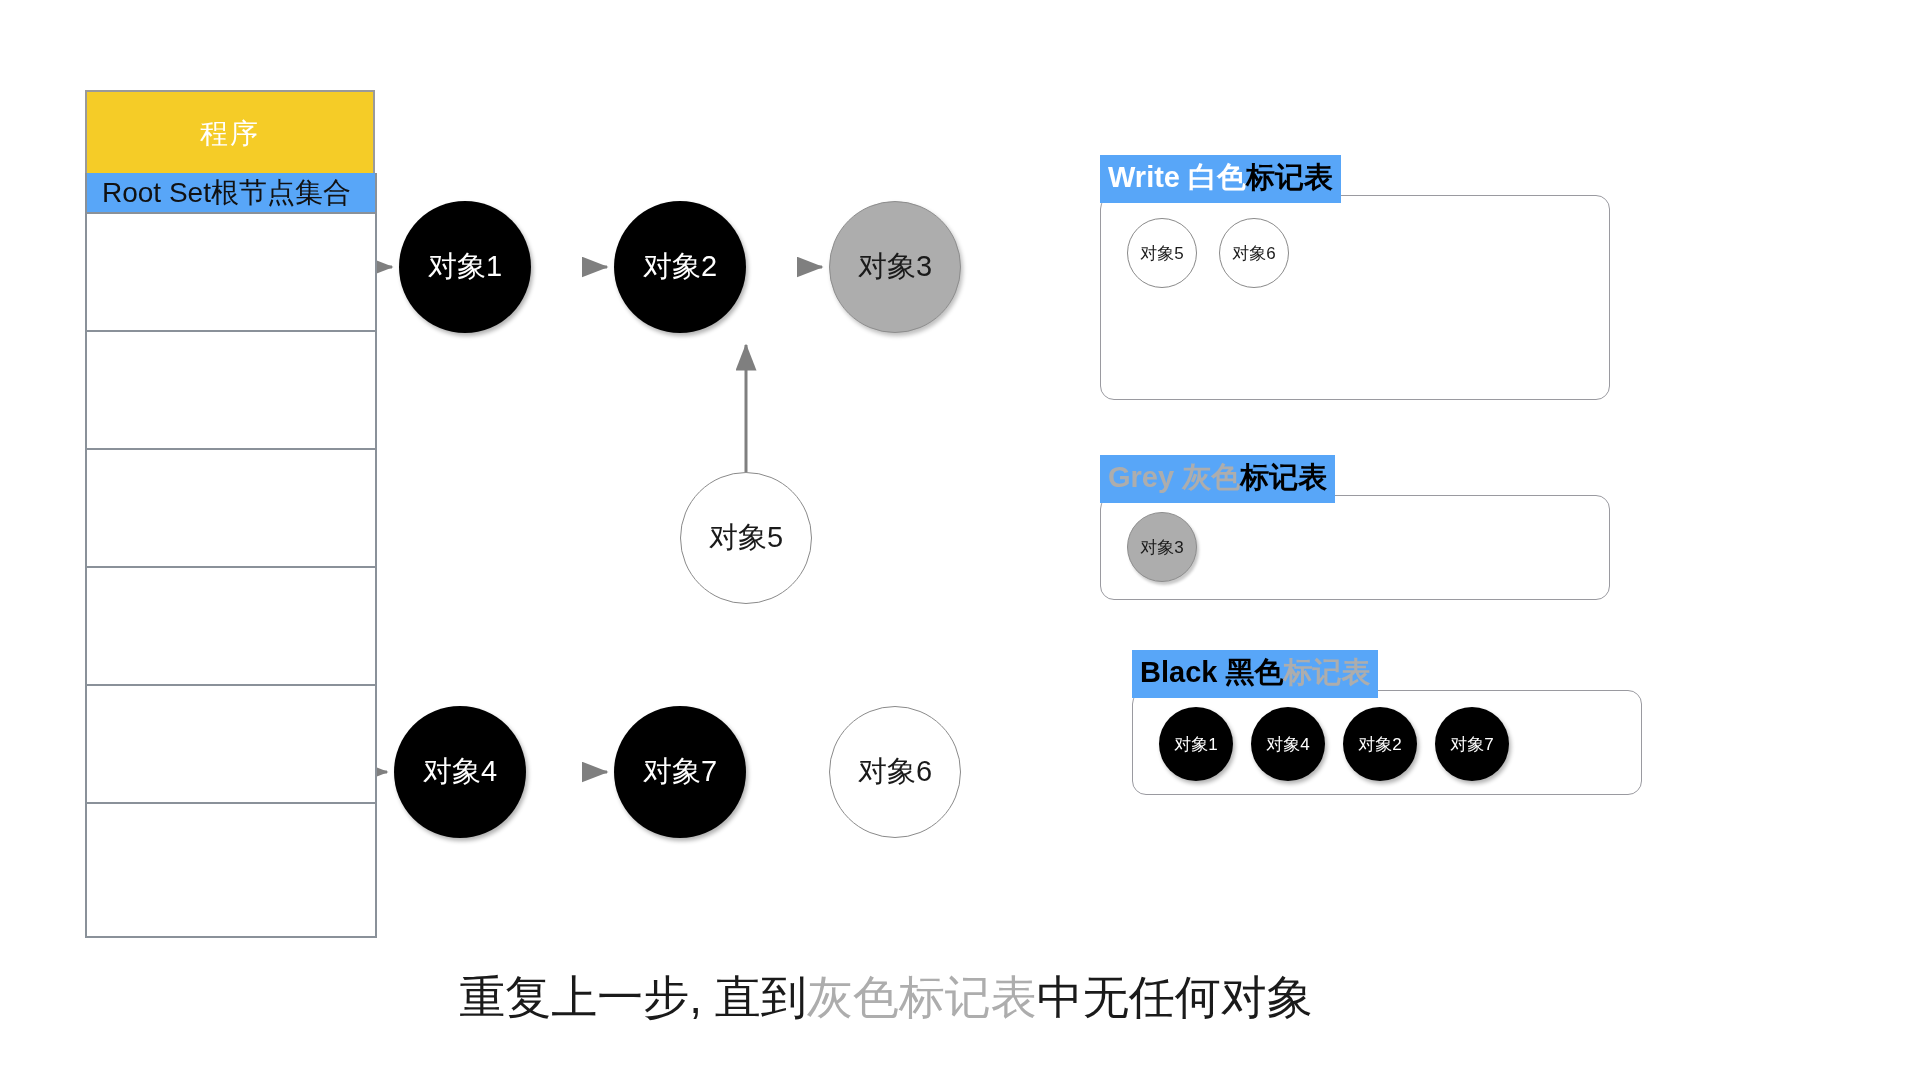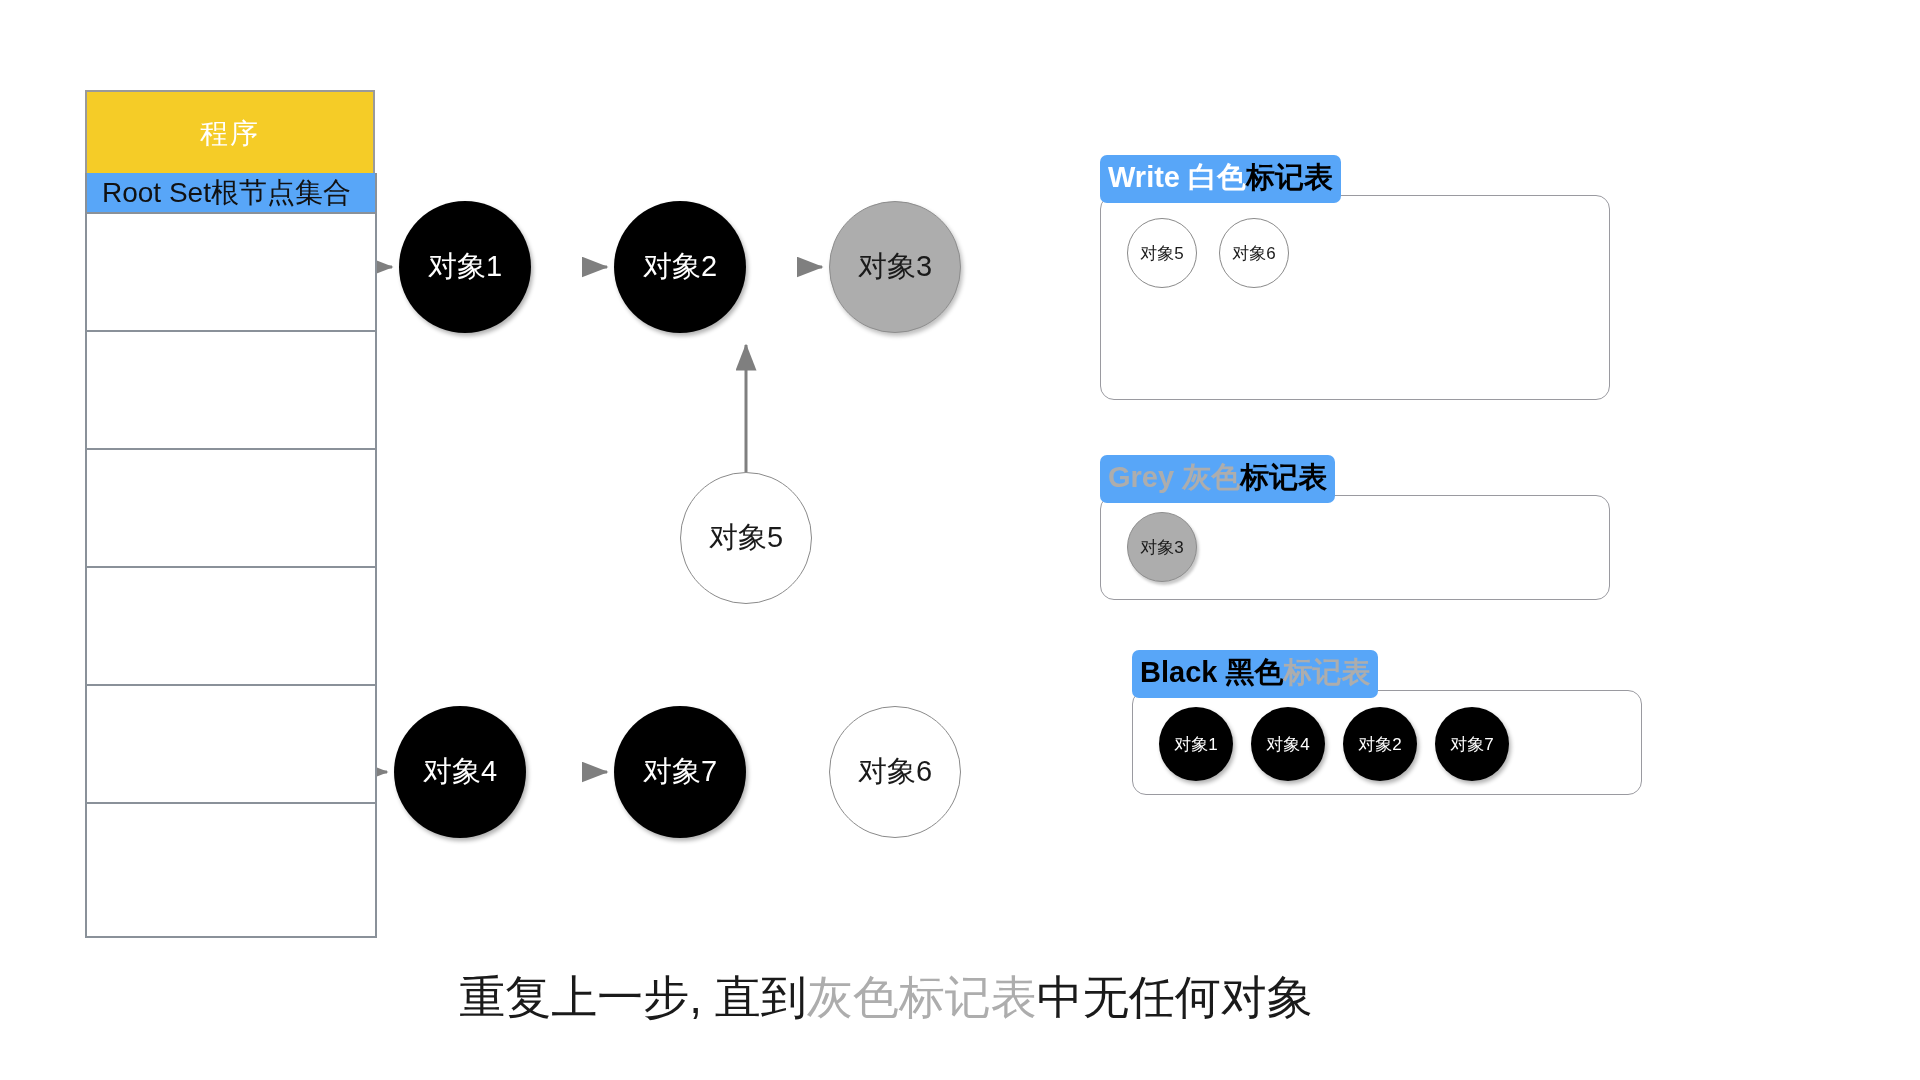--- a/index.html
+++ b/index.html
@@ -92,21 +92,20 @@
   .panel { position: absolute; }
   .panel-title {
     position: absolute;
     left: 0; top: 0;
     background: #58A6F8;
     font-size: 29px;
     font-weight: bold;
     padding: 3px 8px 5px 8px;
     white-space: nowrap;
     z-index: 3;
-    border-radius: 7px;
   }
   .panel-body {
     position: absolute;
     border: 1.5px solid #9a9aa0;
     border-radius: 14px;
     background: #ffffff;
     z-index: 1;
   }
   .chip {
     position: absolute;

